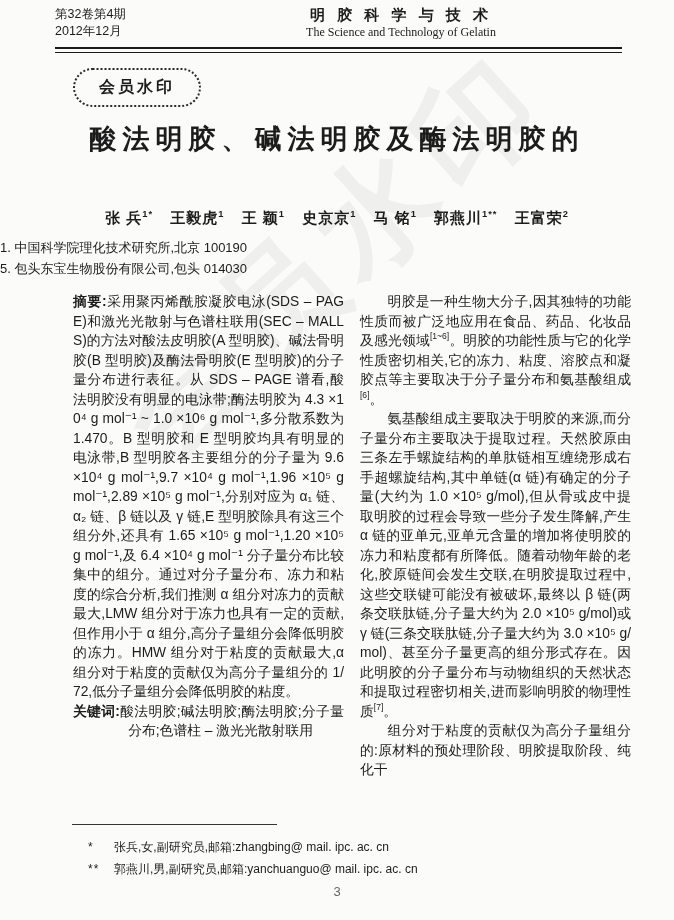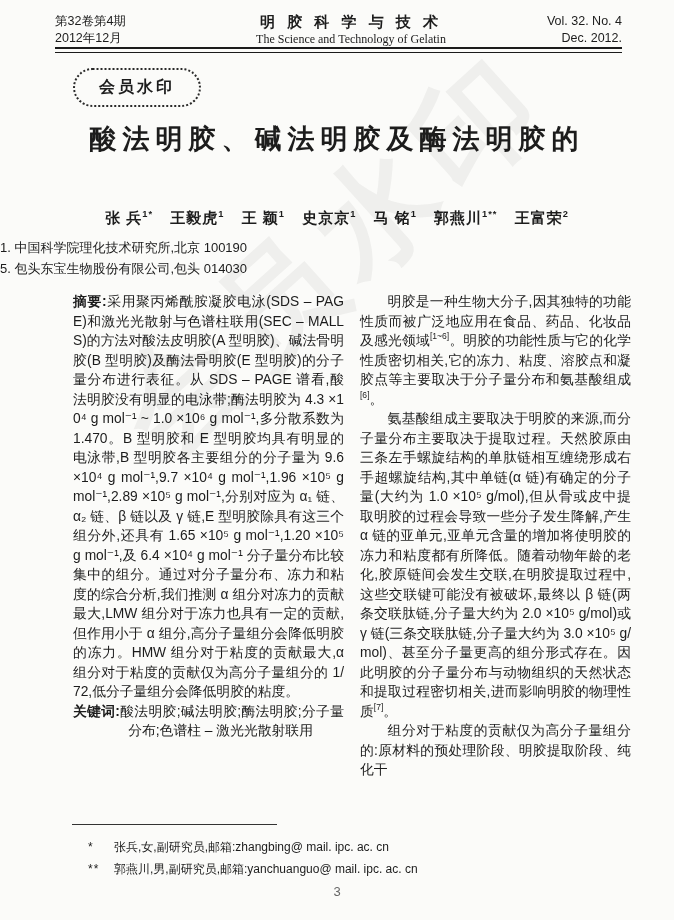--- a/index.html
+++ b/index.html
@@ -15,21 +15,21 @@
     position:absolute;top:150px;left:60px;width:600px;
     font-size:118px;letter-spacing:14px;white-space:nowrap;
     color:rgba(70,70,70,0.065);font-weight:bold;
     transform:rotate(-42deg);transform-origin:50% 50%;
     z-index:0;pointer-events:none;
     font-family:"DejaVu Serif",serif;
   }
   .content{position:relative;z-index:1;}
   
   .journal-header{
-    position:absolute;top:13px;left:55px;width:567px;
+    position:absolute;top:6px;left:55px;width:567px;
     display:flex;justify-content:space-between;align-items:flex-start;
     font-size:12.5px;line-height:17px;
   }
   .jh-left{width:125px;text-align:left;}
   .jh-center{flex:1;text-align:center;}
   .jh-right{width:100px;text-align:right;}
   .jh-cn{font-size:15px;font-weight:bold;letter-spacing:4px;}
   .jh-en{font-family:"Liberation Serif","DejaVu Serif",serif;font-size:12px;margin-top:1px;}
   .header-rule{
     position:absolute;top:47px;left:55px;width:567px;height:3px;
@@ -98,24 +98,20 @@
 
     <div class="journal-header">
       <div class="jh-left">
         <div>第32卷第4期</div>
         <div>2012年12月</div>
       </div>
       <div class="jh-center">
         <div class="jh-cn">明 胶 科 学 与 技 术</div>
         <div class="jh-en">The Science and Technology of Gelatin</div>
       </div>
-      <div class="jh-right">
-        <div>Vol. 32. No. 4</div>
-        <div>Dec. 2012.</div>
-      </div>
     </div>
 
     <div class="header-rule"></div>
 
     <div class="report-badge">会员水印</div>
 
     <div class="paper-title">
       <div>酸法明胶、碱法明胶及酶法明胶的</div>
     </div>
 

